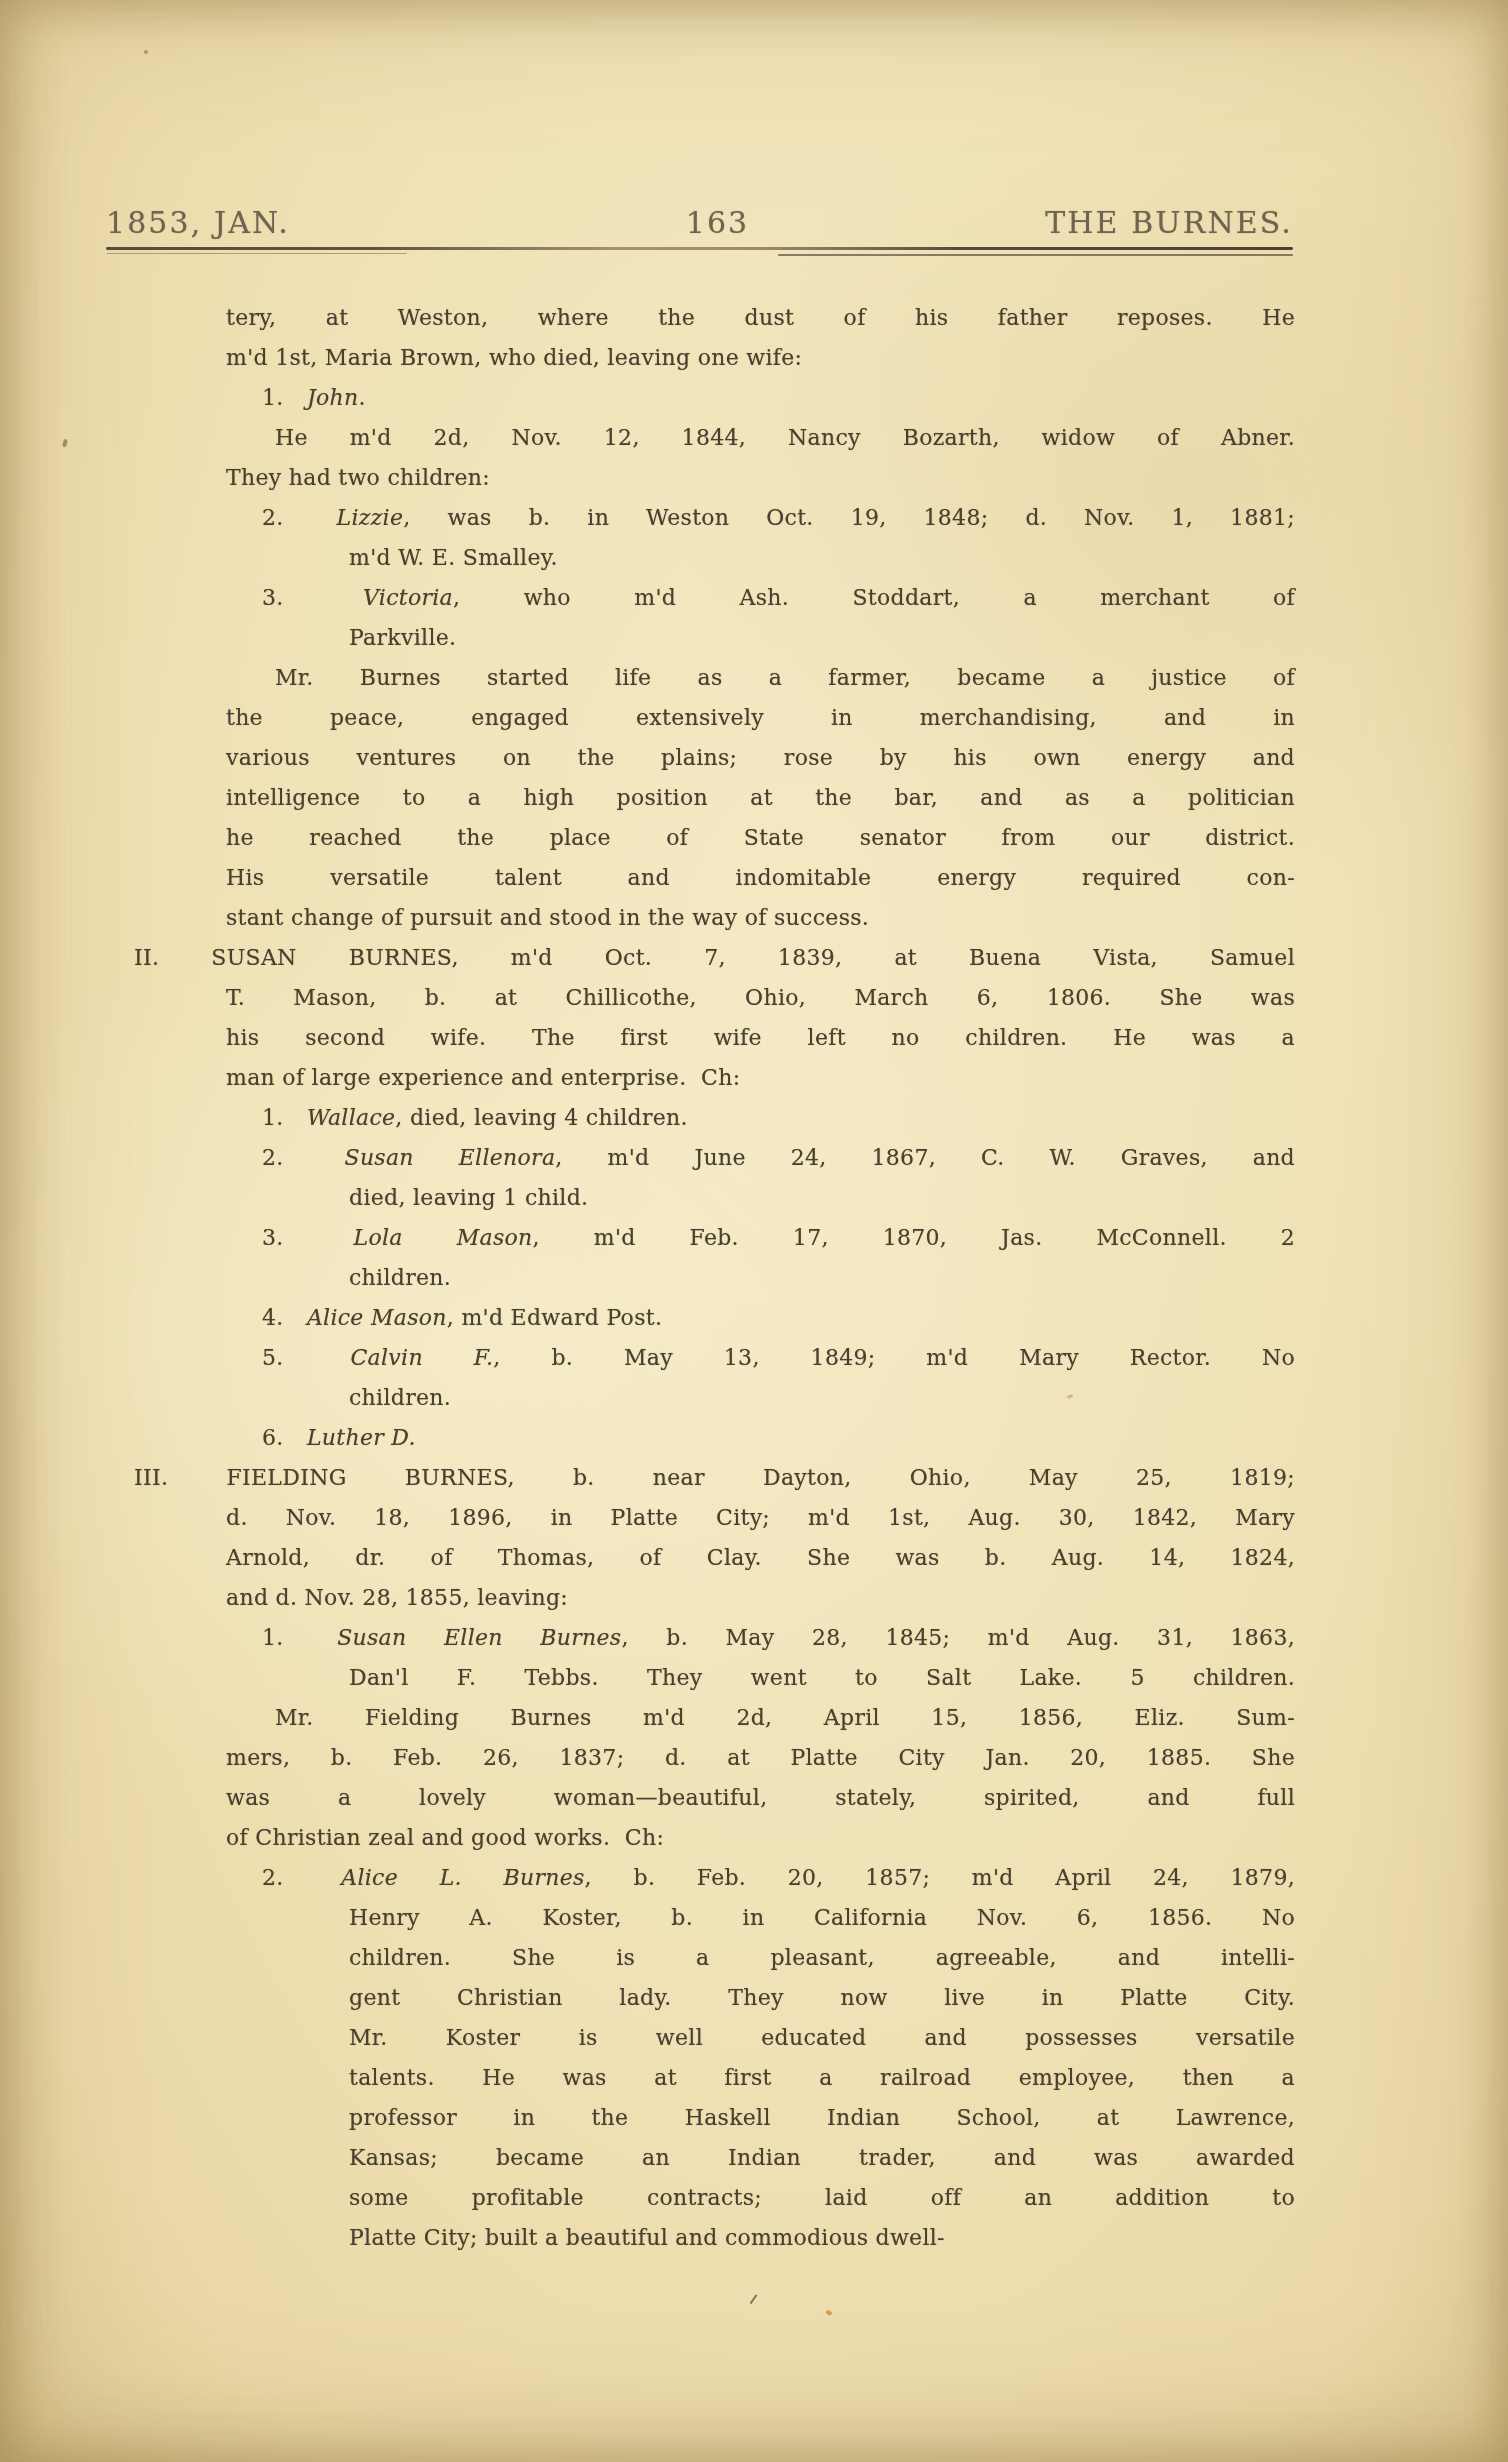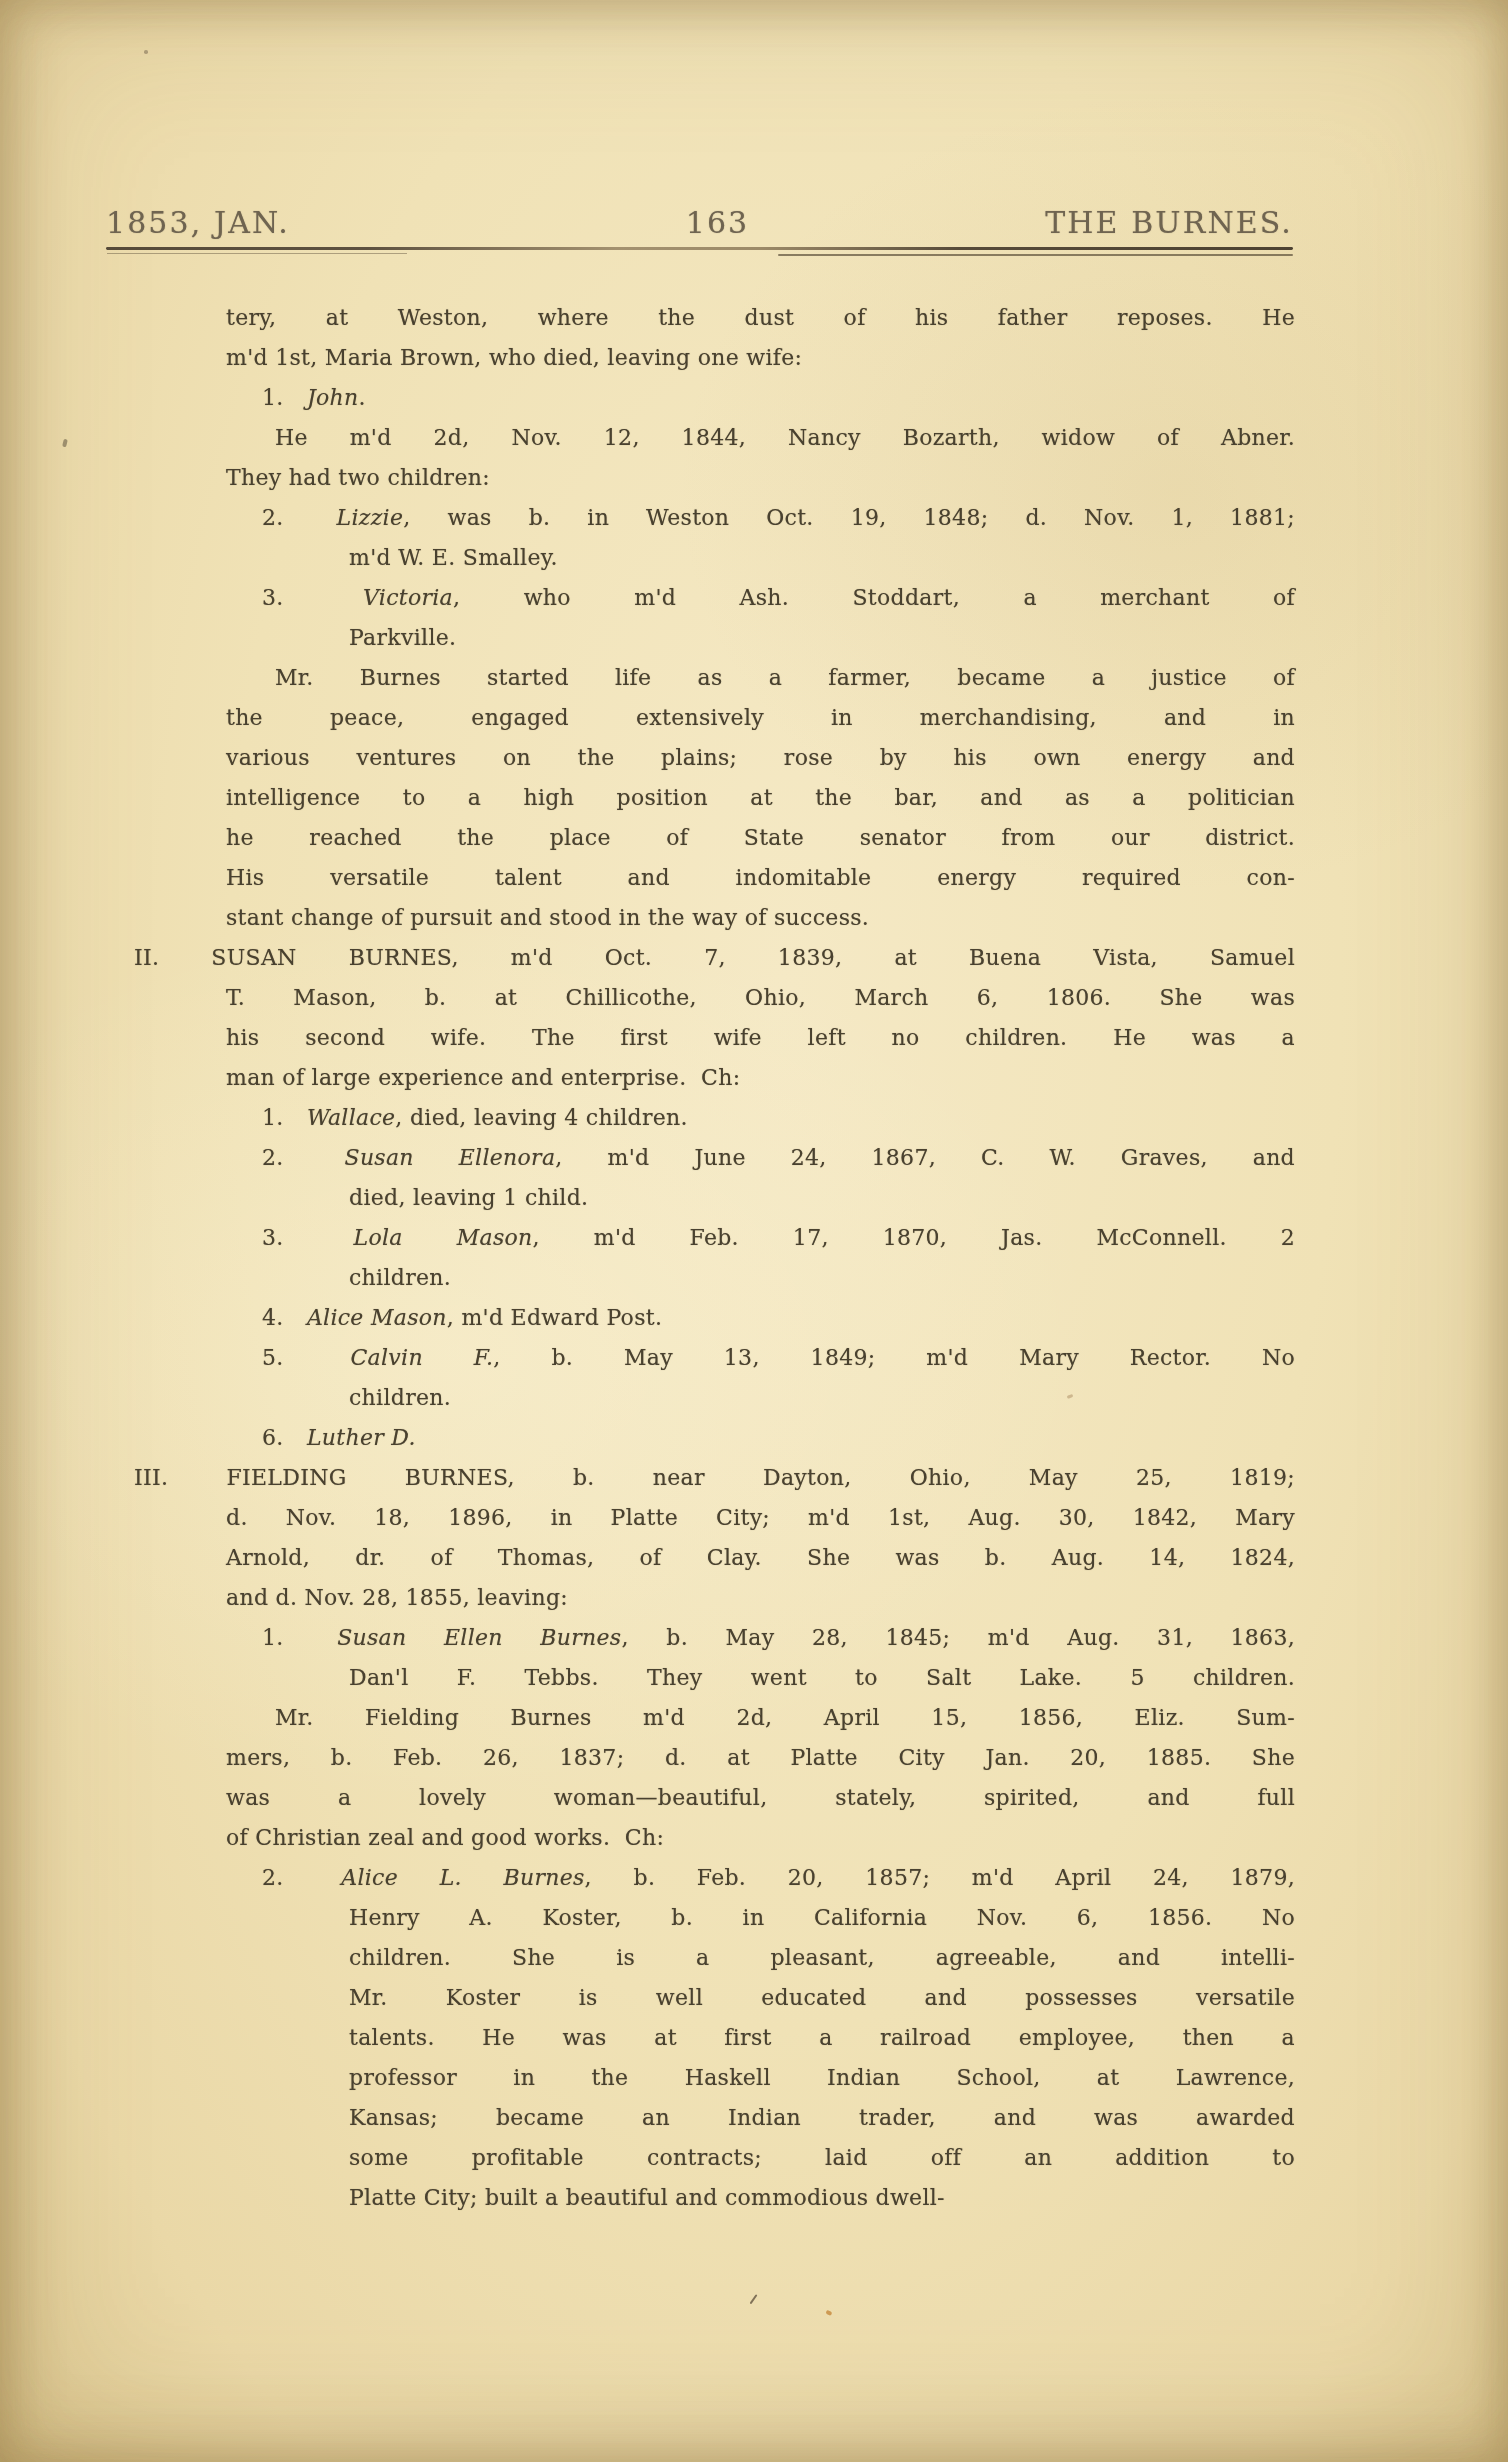--- a/index.html
+++ b/index.html
@@ -114,20 +114,21 @@
       <div class="line ind-body"><span>and d. Nov. 28, 1855, leaving:</span></div>
       <div class="line ind-item just"><span>1. </span><em>Susan Ellen Burnes</em><span>, b. May 28, 1845; m'd Aug. 31, 1863,</span></div>
       <div class="line ind-itemcont just"><span>Dan'l F. Tebbs.  They went to Salt Lake.  5 children.</span></div>
       <div class="line ind-parafirst just"><span>Mr. Fielding Burnes m'd 2d, April 15, 1856, Eliz. Sum-</span></div>
       <div class="line ind-body just"><span>mers, b. Feb. 26, 1837; d. at Platte City Jan. 20, 1885.  She</span></div>
       <div class="line ind-body just"><span>was a lovely woman—beautiful, stately, spirited, and full</span></div>
       <div class="line ind-body"><span>of Christian zeal and good works.  Ch:</span></div>
       <div class="line ind-item just"><span>2. </span><em>Alice L. Burnes</em><span>, b. Feb. 20, 1857; m'd April 24, 1879,</span></div>
       <div class="line ind-itemcont just"><span>Henry A. Koster, b. in California Nov. 6, 1856.  No</span></div>
       <div class="line ind-itemcont just"><span>children.  She is a pleasant, agreeable, and intelli-</span></div>
+      <div class="line ind-itemcont just"><span>gent Christian lady.  They now live in Platte City.</span></div>
       <div class="line ind-itemcont just"><span>Mr. Koster is well educated and possesses versatile</span></div>
       <div class="line ind-itemcont just"><span>talents.  He was at first a railroad employee, then a</span></div>
       <div class="line ind-itemcont just"><span>professor in the Haskell Indian School, at Lawrence,</span></div>
       <div class="line ind-itemcont just"><span>Kansas; became an Indian trader, and was awarded</span></div>
       <div class="line ind-itemcont just"><span>some profitable contracts; laid off an addition to</span></div>
       <div class="line ind-itemcont"><span>Platte City; built a beautiful and commodious dwell-</span></div>
     </div>
 
   <div class="speck speck-dot"></div>
   <div class="speck speck-comma"></div>

